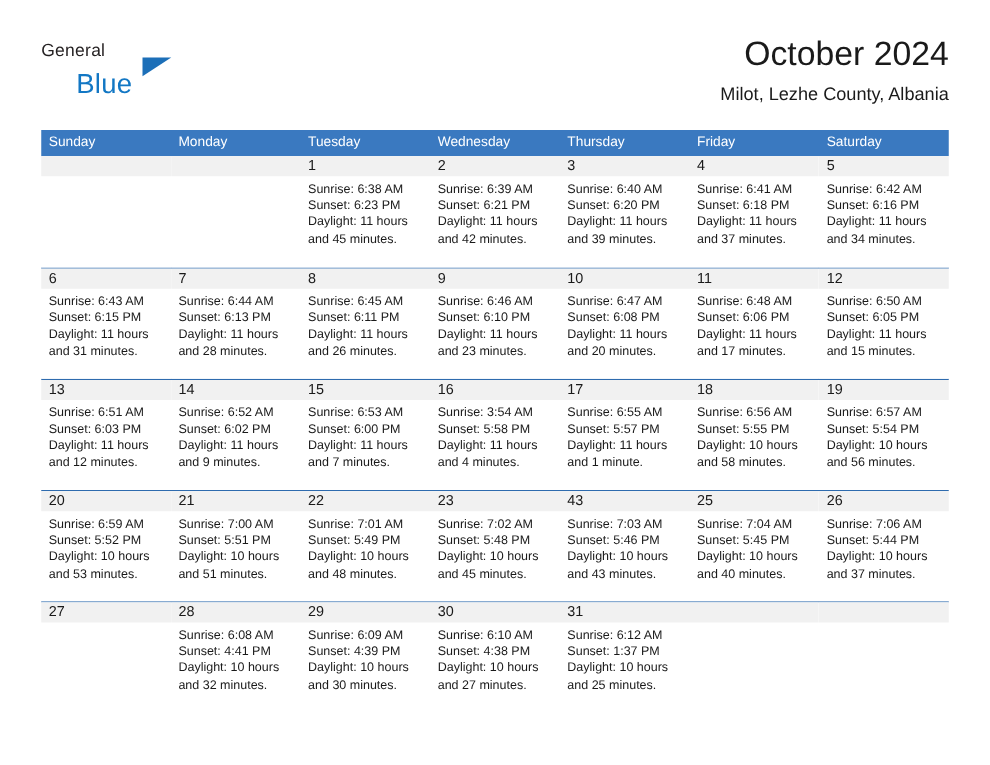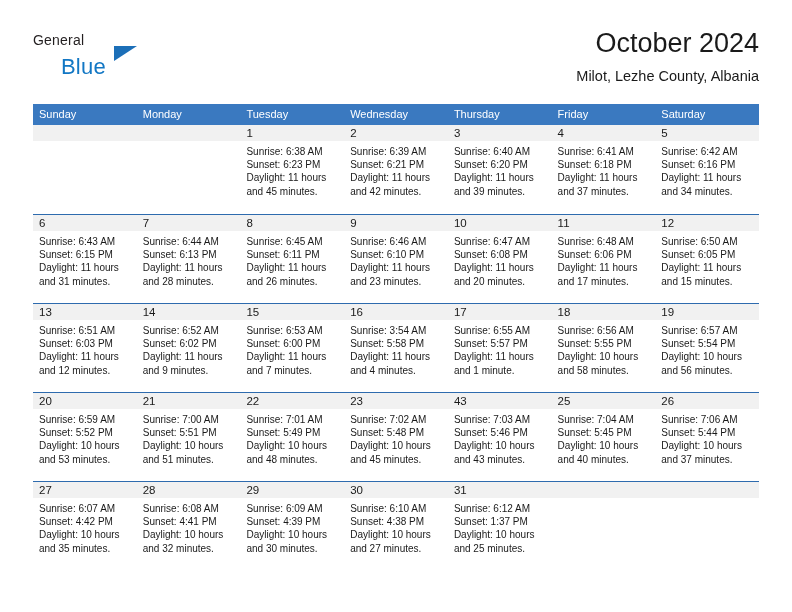--- a/index.html
+++ b/index.html
@@ -461,25 +461,20 @@
               <div class="detail-line">Sunset: 5:44 PM</div>
               <div class="detail-wrap">Daylight: 10 hours and 37 minutes.</div>
             </div>
           </div>
         </div>
         <div class="week">
           <div class="day">
             <div class="day-num-band">
               <div class="day-num">27</div>
             </div>
-            <div class="day-details">
-              <div class="detail-line">Sunrise: 6:07 AM</div>
-              <div class="detail-line">Sunset: 4:42 PM</div>
-              <div class="detail-wrap">Daylight: 10 hours and 35 minutes.</div>
-            </div>
           </div>
           <div class="day">
             <div class="day-num-band">
               <div class="day-num">28</div>
             </div>
             <div class="day-details">
               <div class="detail-line">Sunrise: 6:08 AM</div>
               <div class="detail-line">Sunset: 4:41 PM</div>
               <div class="detail-wrap">Daylight: 10 hours and 32 minutes.</div>
             </div>

